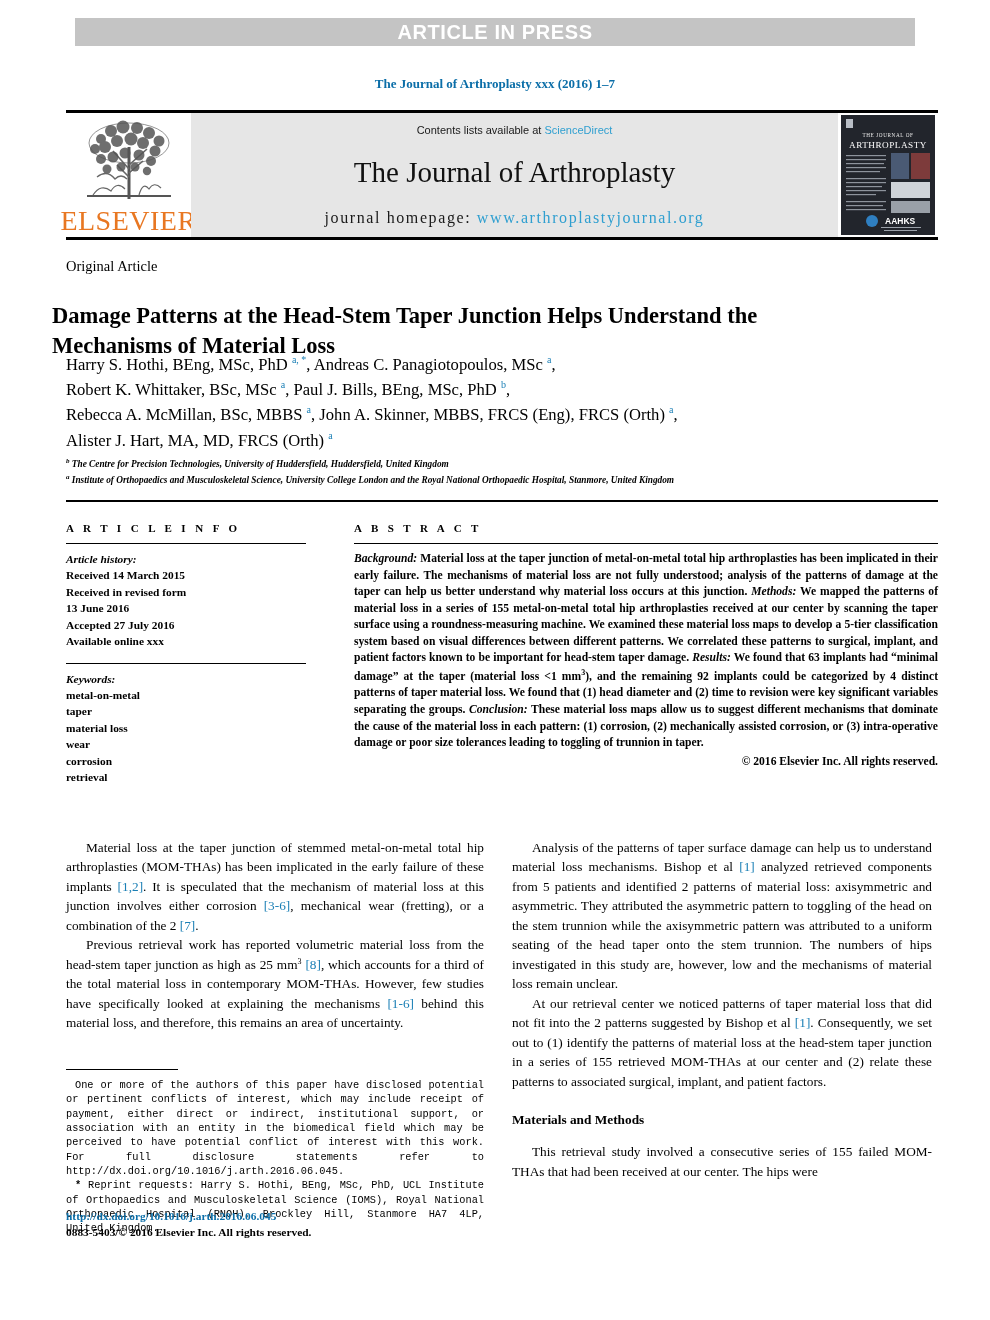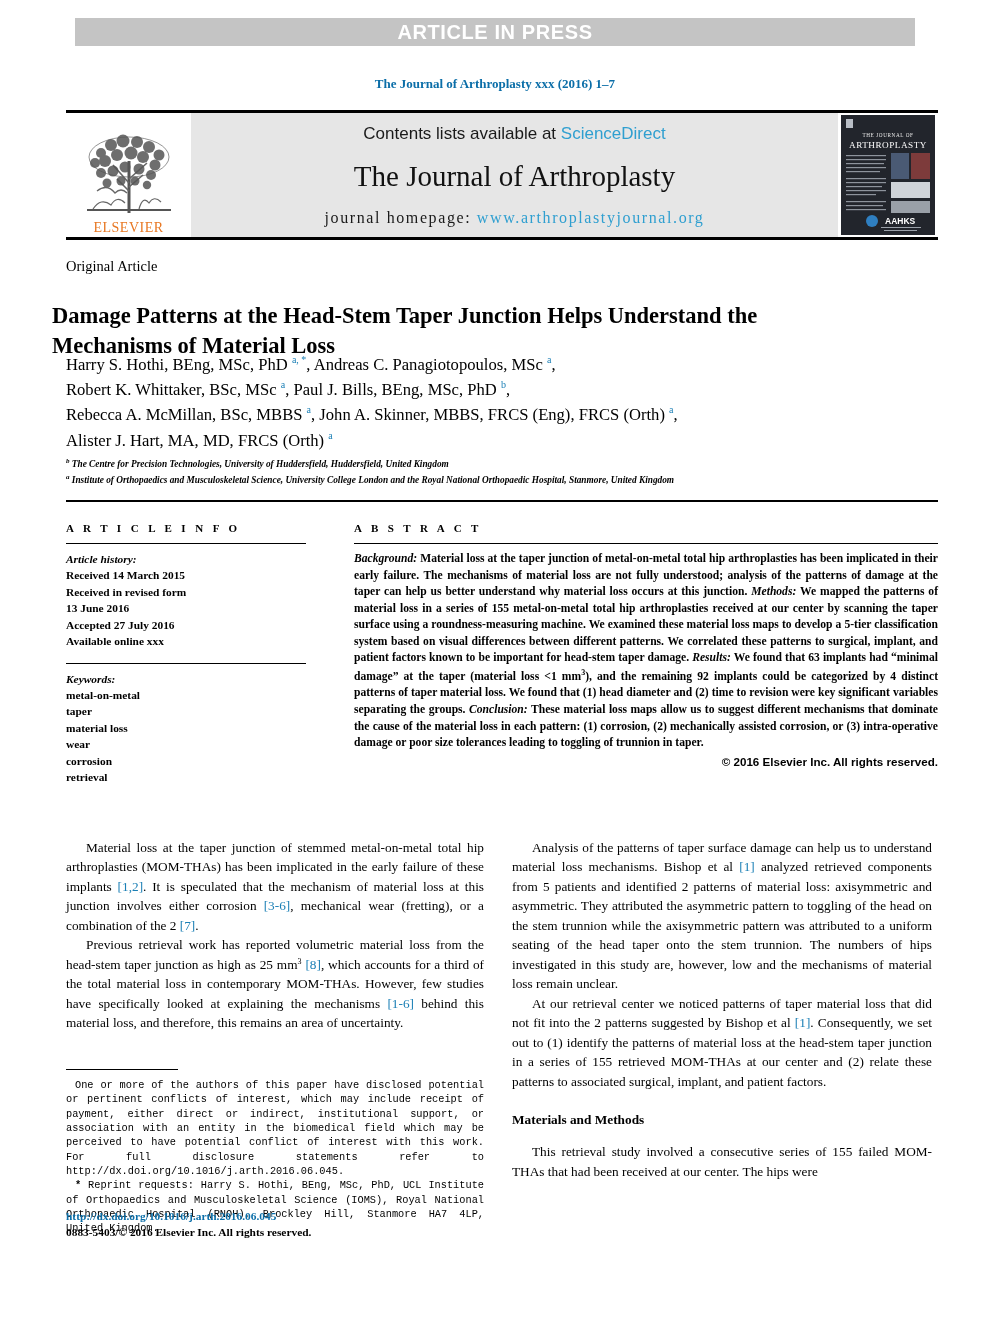--- a/index.html
+++ b/index.html
@@ -76,39 +76,39 @@
     padding-bottom: 2px;
     background: #fff;
   }
   .elsevier-tree {
     width: 104px;
     height: 92px;
     display: block;
   }
   .elsevier-word {
     font-family: "Liberation Serif", serif;
-    font-size: 14px;
+    font-size: 28px;
     letter-spacing: 0.5px;
     color: #e87722;
     line-height: 1;
     margin-top: -2px;
   }
   .journal-center {
     flex: 1 1 auto;
     background: #e6e6e6;
     display: flex;
     flex-direction: column;
     align-items: center;
     justify-content: space-between;
     padding: 11px 0 10px 0;
     box-sizing: border-box;
   }
   .contents-line {
     font-family: "Liberation Sans", sans-serif;
-    font-size: 17px;
+    font-size: 11px;
     color: #1a1a1a;
   }
   .contents-line .sd {
     color: #2f9fd0;
   }
   .journal-title {
     font-family: "Liberation Serif", serif;
     font-size: 29px;
     color: #111;
   }
@@ -247,21 +247,21 @@
     line-height: 1.43;
     text-align: justify;
     color: #000;
   }
   .abs-body i {
     font-style: italic;
   }
   .copyright {
     text-align: right;
     margin-top: 3px;
-    font-family: Liberation Sans, sans-serif;
+    font-family: Liberation Serif, serif;
     font-size: 11.6px;
     font-weight: bold;
     color: #000;
   }
   sup.sm { font-size: 8px; vertical-align: super; }
 
   
   .body-left {
     position: absolute;
     left: 66px;

